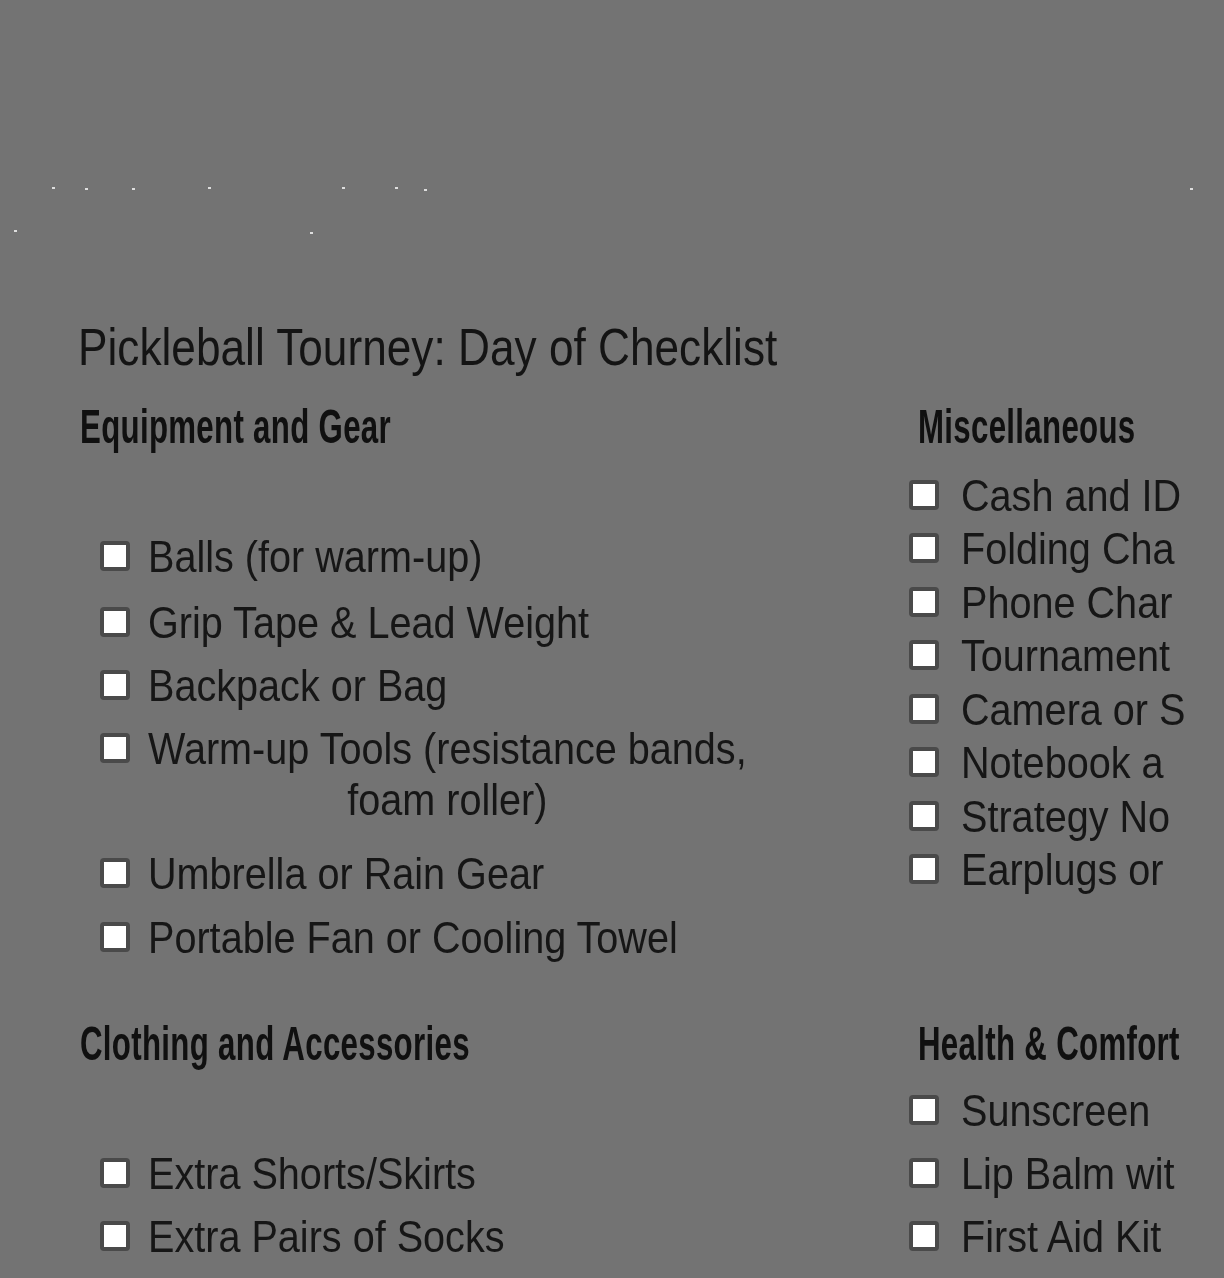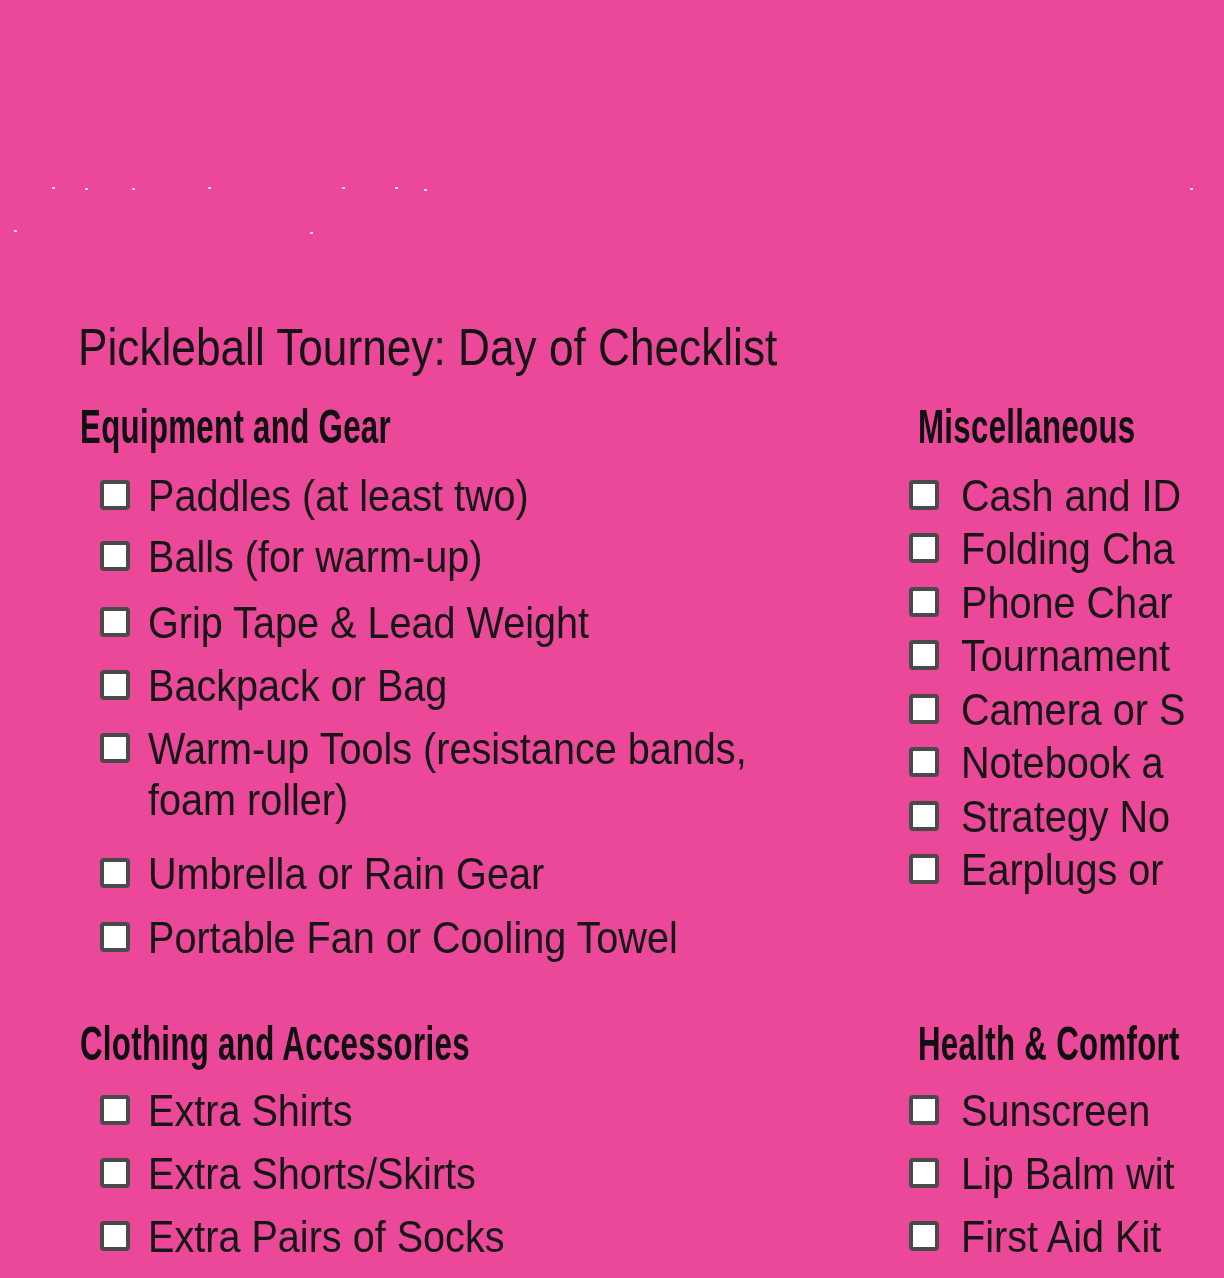--- a/index.html
+++ b/index.html
@@ -1,22 +1,23 @@
 <!DOCTYPE html>
 <html><head>
 <meta charset="utf-8">
 <style>
   html, body { margin: 0; padding: 0; background: #ffffff; }
   .page {
     position: relative;
     width: 1224px;
     height: 1278px;
     overflow: hidden;
-    background: #ec4899;
+    background: #737373;
     font-family: "Liberation Sans", "DejaVu Sans", sans-serif;
+    text-align: center;
   }
   .title {
     position: absolute;
     left: 78px;
     top: 319px;
     margin: 0;
     font-size: 52px;
     line-height: 56px;
     font-weight: 400;
     color: #141414;
@@ -90,24 +91,20 @@
   <div class="speck" style="left:14px;top:230px"></div>
   <div class="speck" style="left:310px;top:232px"></div>
 
   <h1 class="title">Pickleball Tourney: Day of Checklist</h1>
 
   <h2 class="heading h-equipment">Equipment and Gear</h2>
   <h2 class="heading h-misc">Miscellaneous</h2>
   <h2 class="heading h-clothing">Clothing and Accessories</h2>
   <h2 class="heading h-health">Health &amp; Comfort</h2>
 
-  <div class="item leftcol" style="top:470px">
-    <span class="cb"></span>
-    <span class="label">Paddles (at least two)</span>
-  </div>
   <div class="item leftcol" style="top:531px">
     <span class="cb"></span>
     <span class="label">Balls (for warm-up)</span>
   </div>
   <div class="item leftcol" style="top:597px">
     <span class="cb"></span>
     <span class="label">Grip Tape &amp; Lead Weight</span>
   </div>
   <div class="item leftcol" style="top:660px">
     <span class="cb"></span>
@@ -153,24 +150,20 @@
   </div>
   <div class="item rightcol" style="top:791px">
     <span class="cb"></span>
     <span class="label">Strategy No</span>
   </div>
   <div class="item rightcol" style="top:844px">
     <span class="cb"></span>
     <span class="label">Earplugs or</span>
   </div>
 
-  <div class="item leftcol" style="top:1085px">
-    <span class="cb"></span>
-    <span class="label">Extra Shirts</span>
-  </div>
   <div class="item leftcol" style="top:1148px">
     <span class="cb"></span>
     <span class="label">Extra Shorts/Skirts</span>
   </div>
   <div class="item leftcol" style="top:1211px">
     <span class="cb"></span>
     <span class="label">Extra Pairs of Socks</span>
   </div>
 
   <div class="item rightcol" style="top:1148px">

